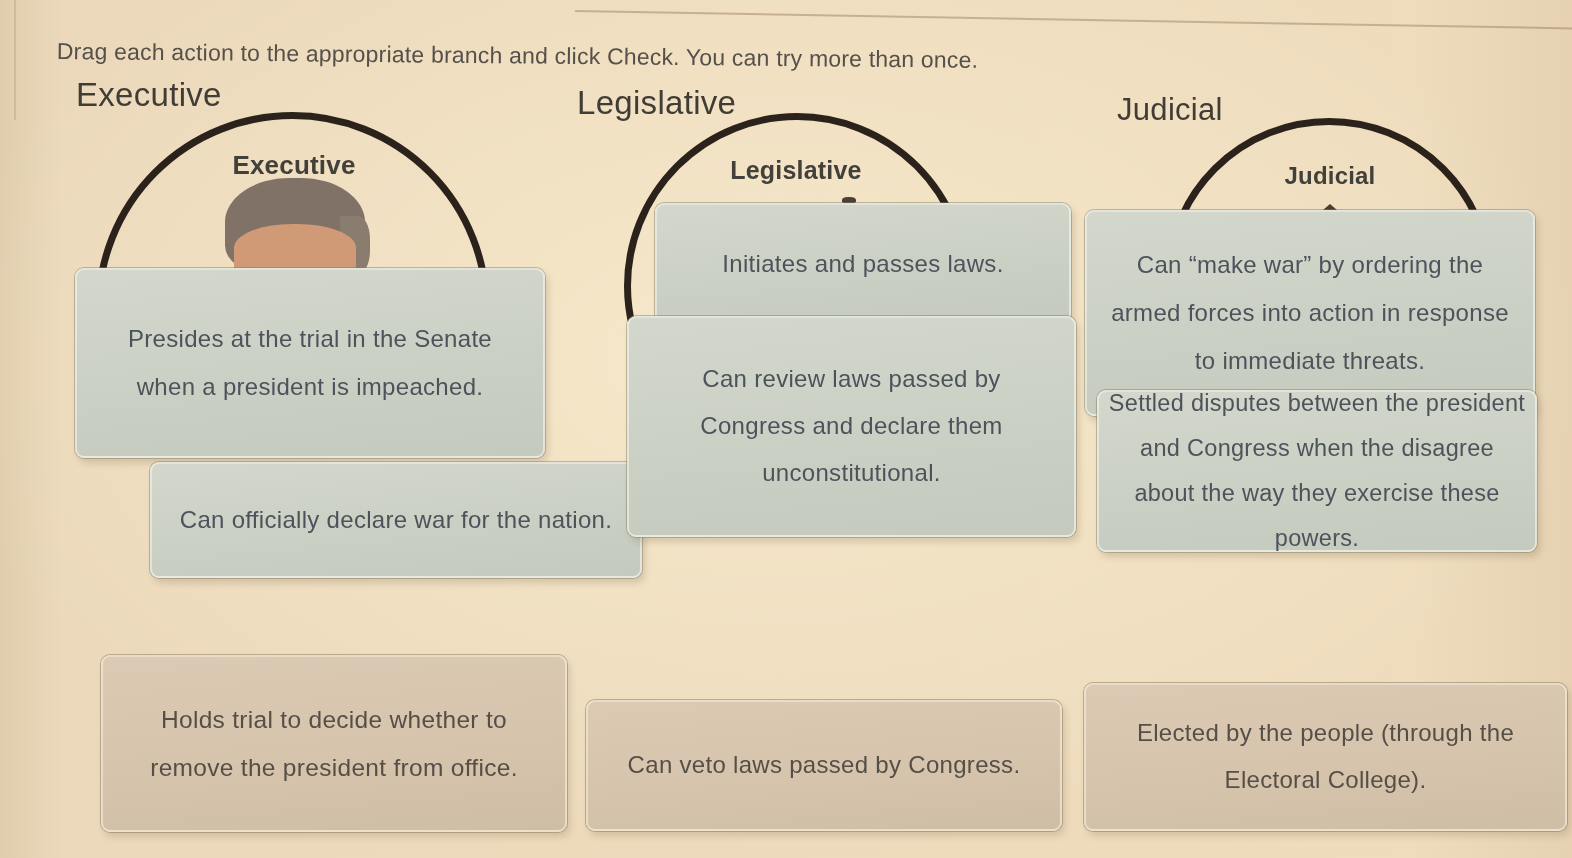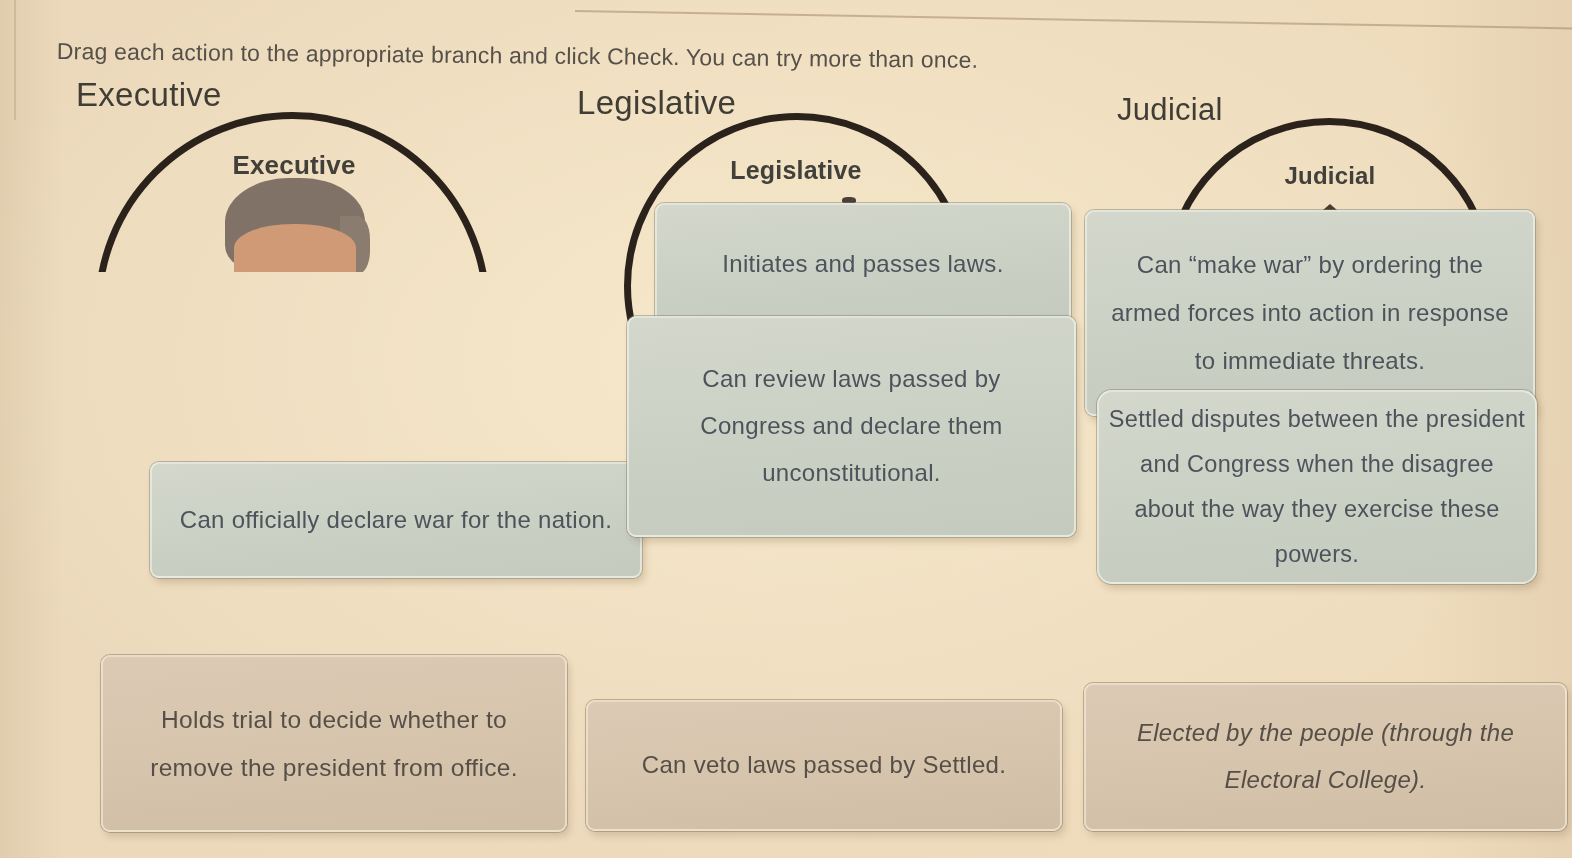--- a/index.html
+++ b/index.html
@@ -69,25 +69,25 @@
     z-index:2;
     margin-left:26px;
   }
   .z3{z-index:3;}
 
   #card-exec1{left:75px;top:268px;width:470px;height:190px;}
   #card-exec2{left:150px;top:462px;width:492px;height:116px;align-items:center;}
   #card-leg1{left:655px;top:203px;width:416px;height:121px;}
   #card-leg2{left:627px;top:316px;width:449px;height:221px;line-height:1.95;}
   #card-jud1{left:1085px;top:210px;width:450px;height:206px;line-height:2.0;padding:1px 14px;}
-  #card-jud2{left:1097px;top:390px;width:440px;height:194px;font-size:23.5px;line-height:1.92;padding:10px 8px;border-radius:15px;}
+  #card-jud2{left:1097px;top:390px;width:440px;height:162px;font-size:23.5px;line-height:1.92;padding:10px 8px;}
 
   #card-pool1{left:75px;top:655px;width:466px;height:177px;font-size:24.5px;}
   #card-pool2{left:560px;top:700px;width:476px;height:131px;}
-  #card-pool3{left:1058px;top:683px;width:483px;height:148px;font-style:italic;}
+  #card-pool3{left:1058px;top:683px;width:483px;height:148px;}
 </style>
 </head>
 <body>
 
 <div id="stage">
 
   <div class="edge-line-left"></div>
   <div class="edge-line-top"></div>
 
   <div class="instruction">Drag each action to the appropriate branch and click Check. You can try more than once.</div>
@@ -109,20 +109,23 @@
     <div class="circle-label" style="top:50px;font-size:25px;">Legislative</div>
     <div class="avatar-dot" style="left:226px;top:91px;width:14px;height:7px;"></div>
   </div>
 
   <div class="circle-clip" style="left:1156px;top:110px;width:348px;height:106px;">
     <div class="circle" style="left:8px;top:8px;width:330px;height:330px;"></div>
     <div class="circle-label" style="top:52px;font-size:24px;">Judicial</div>
     <div class="avatar-tip" style="left:160px;top:94px;width:28px;height:12px;"></div>
   </div>
 
+  <div class="card card-gray" id="card-exec1">
+    <span>Presides at the trial in the Senate when a president is impeached.</span>
+  </div>
   <div class="card card-gray z3" id="card-exec2">
     <span>Can officially declare war for the nation.</span>
   </div>
 
   <div class="card card-gray" id="card-leg1">
     <span>Initiates and passes laws.</span>
   </div>
   <div class="card card-gray z3" id="card-leg2">
     <span>Can review laws passed by Congress and declare them unconstitutional.</span>
   </div>
@@ -131,19 +134,19 @@
     <span>Can “make war” by ordering the armed forces into action in response to immediate threats.</span>
   </div>
   <div class="card card-gray z3" id="card-jud2">
     <span>Settled disputes between the president and Congress when the disagree about the way they exercise these powers.</span>
   </div>
 
   <div class="card card-tan" id="card-pool1">
     <span>Holds trial to decide whether to remove the president from office.</span>
   </div>
   <div class="card card-tan" id="card-pool2">
-    <span>Can veto laws passed by Settled.</span>
+    <span>Can veto laws passed by Congress.</span>
   </div>
   <div class="card card-tan" id="card-pool3">
     <span>Elected by the people (through the Electoral College).</span>
   </div>
 
 </div>
 
 </body></html>

